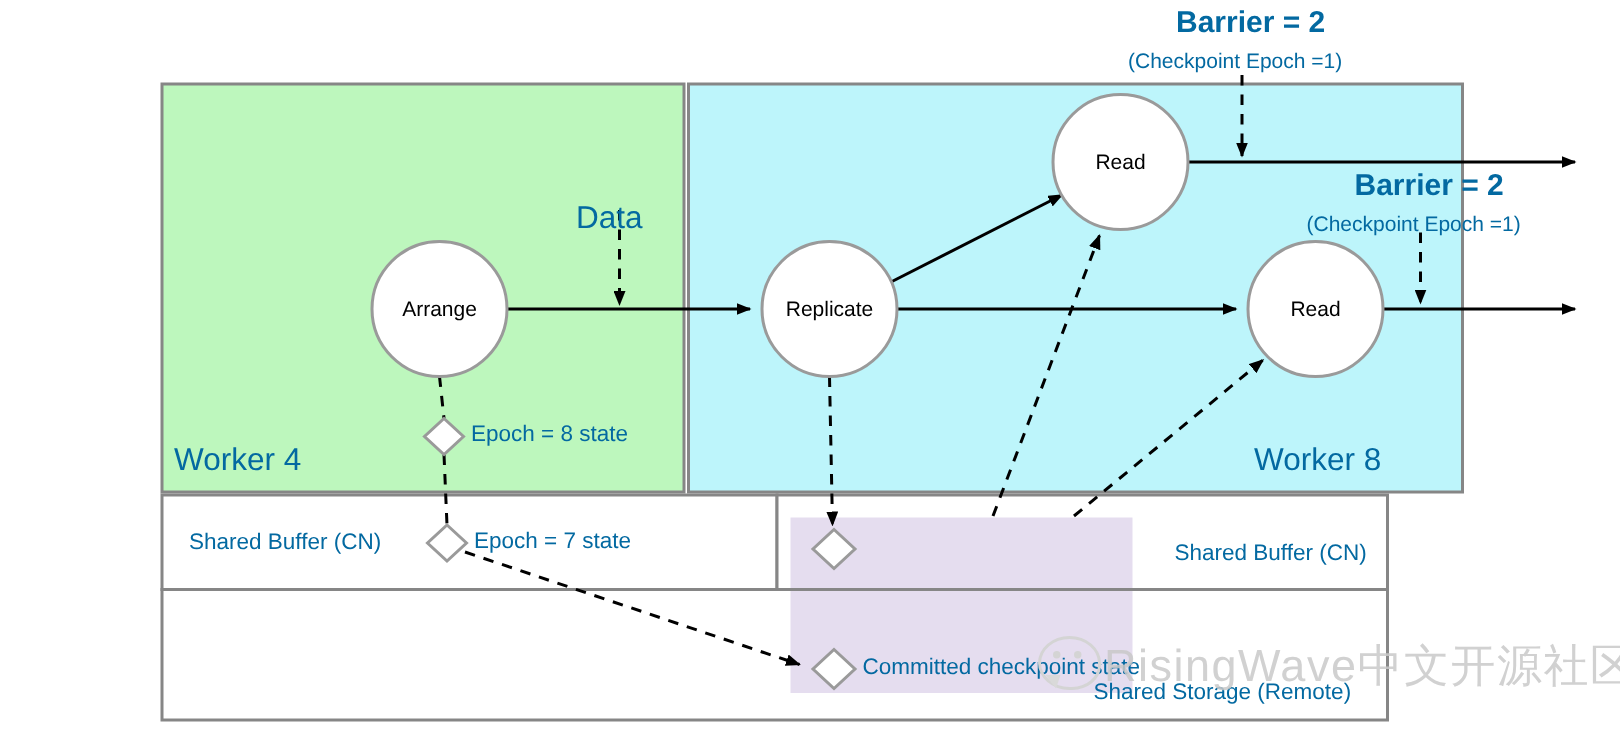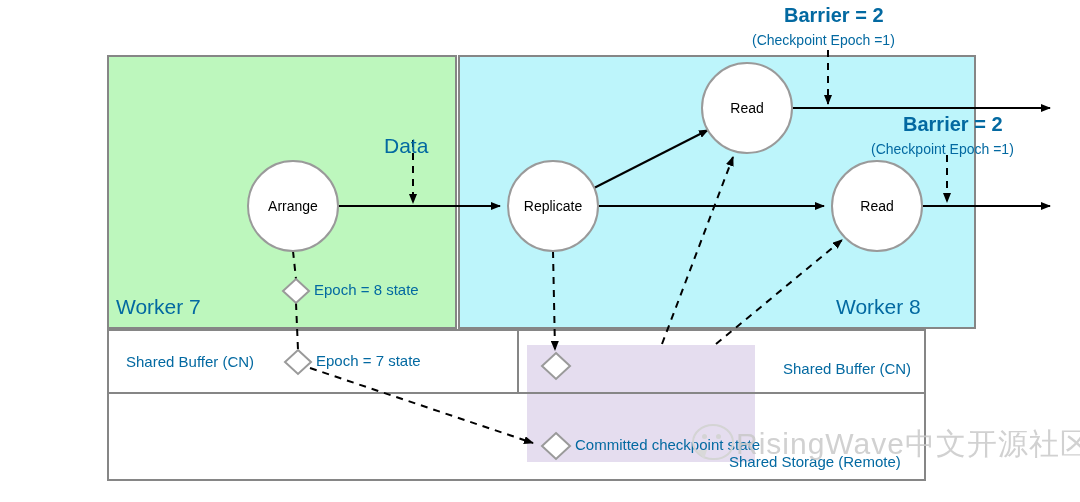--- a/index.html
+++ b/index.html
@@ -142,21 +142,21 @@
   </svg>
 
   <div class="txt" style="left:384px; top:110px; font-size:21px;margin-top:24px;">Data</div>
 
   <div class="txt" style="left:784px; top:4px; font-size:20px; font-weight:bold;">Barrier = 2</div>
   <div class="txt" style="left:752px; top:32px; font-size:14px;">(Checkpoint Epoch =1)</div>
 
   <div class="txt" style="left:903px; top:113px; font-size:20px; font-weight:bold;">Barrier = 2</div>
   <div class="txt" style="left:871px; top:141px; font-size:14px;">(Checkpoint Epoch =1)</div>
 
-  <div class="txt" style="left:116px; top:295px; font-size:21px;">Worker 7</div>
+  <div class="txt" style="left:116px; top:295px; font-size:21px;">Worker 4</div>
   <div class="txt" style="left:836px; top:295px; font-size:21px;">Worker 8</div>
 
   <div class="txt" style="left:314px; top:281px; font-size:15px;">Epoch = 8 state</div>
   <div class="txt" style="left:316px; top:352px; font-size:15px;">Epoch = 7 state</div>
   <div class="txt" style="left:575px; top:436px; font-size:15px;">Committed checkpoint state</div>
 
   <div class="txt" style="left:126px; top:353px; font-size:15px;">Shared Buffer (CN)</div>
   <div class="txt" style="left:783px; top:360px; font-size:15px;">Shared Buffer (CN)</div>
   <div class="txt" style="left:729px; top:453px; font-size:15px;">Shared Storage (Remote)</div>
 

